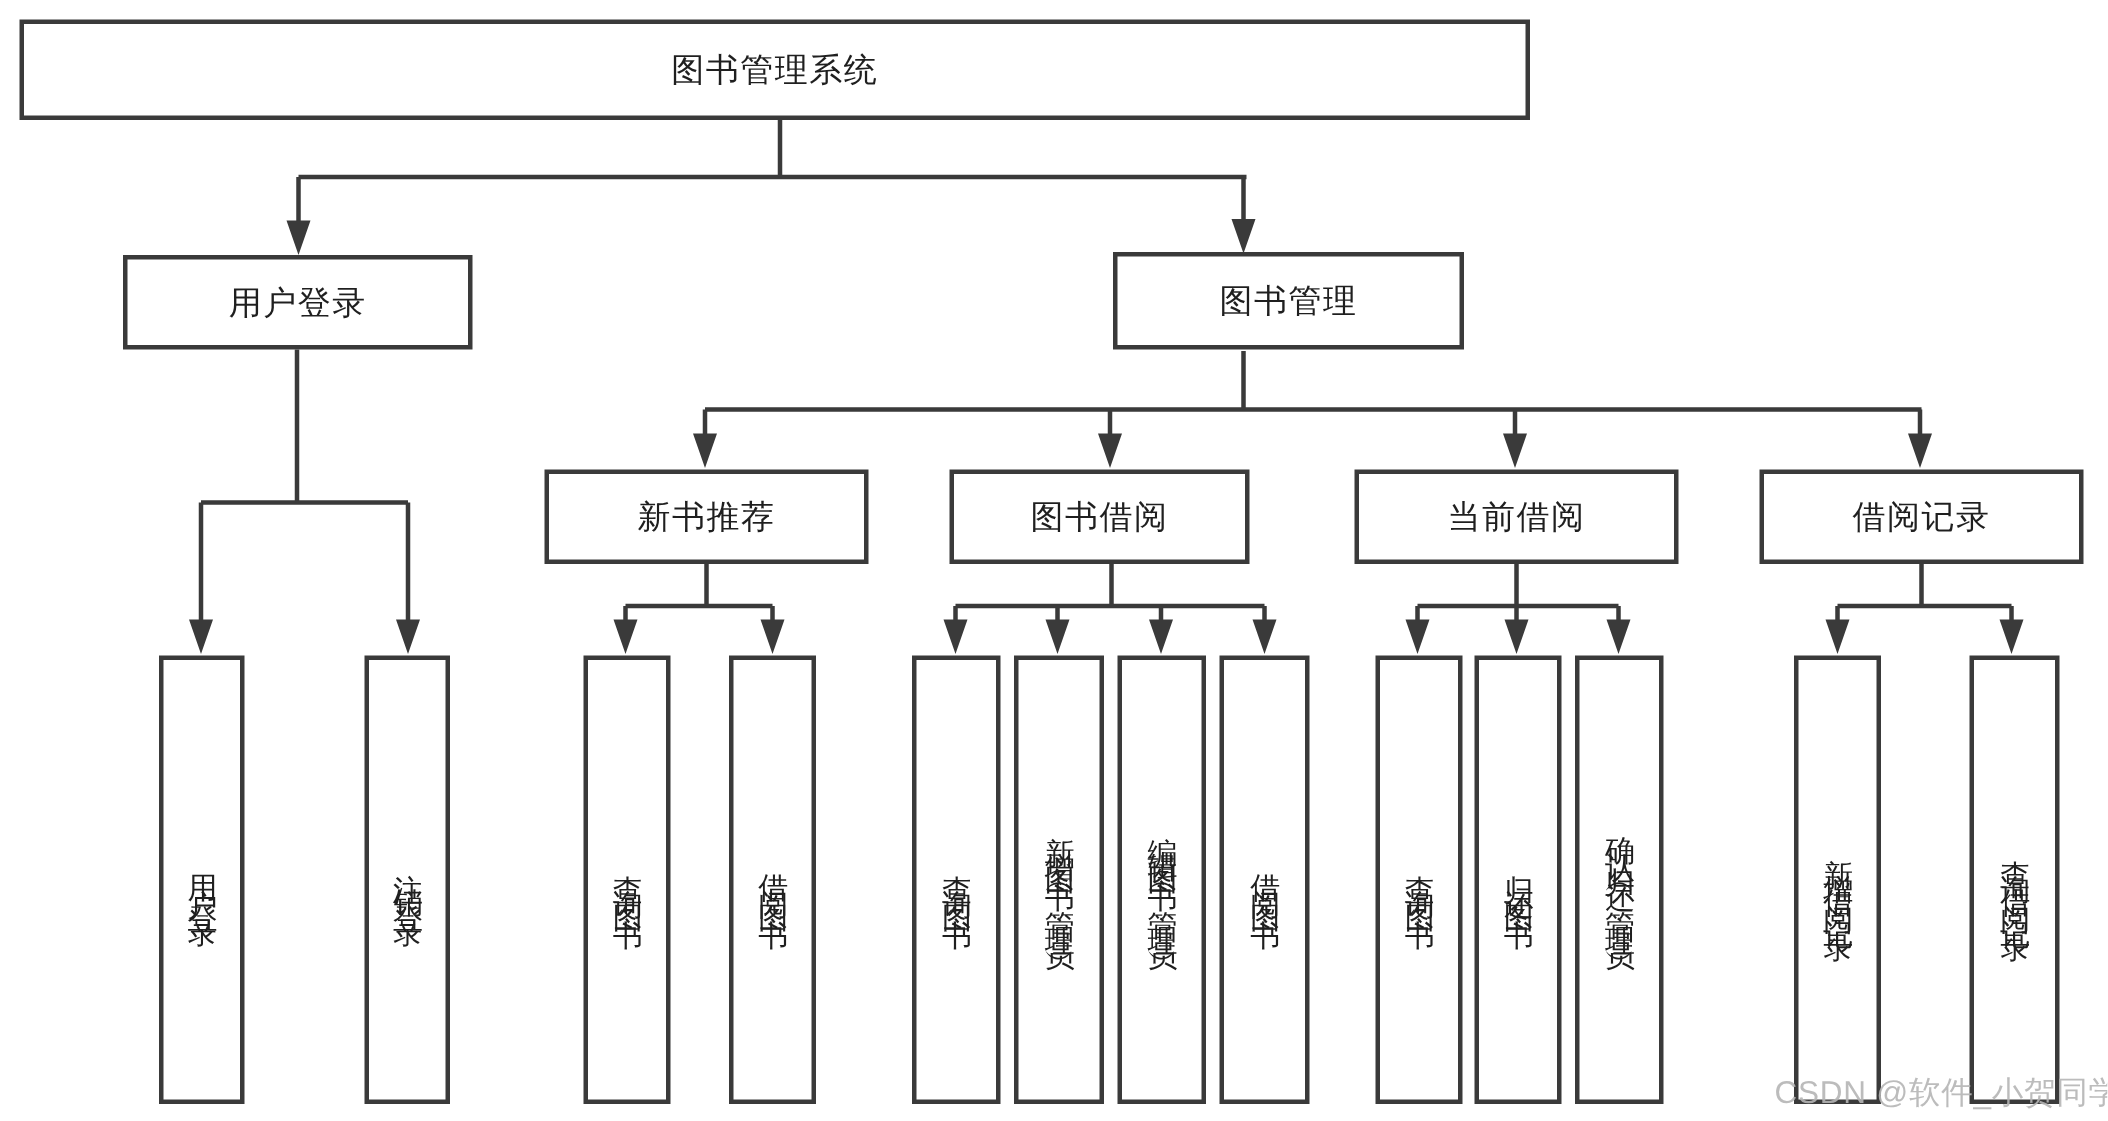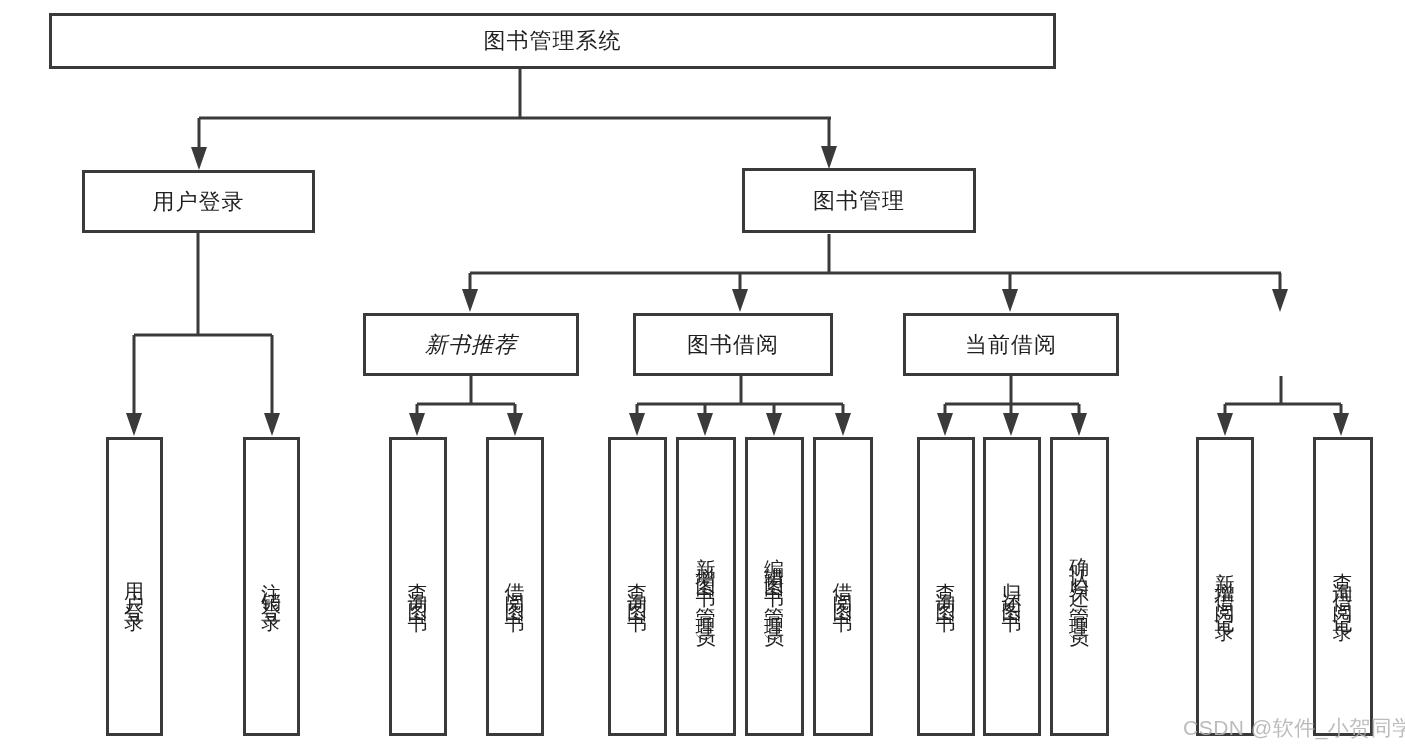--- a/index.html
+++ b/index.html
@@ -78,39 +78,42 @@
     <path d="M741 376 L741 405 M637 404 L843 404 M637 404 L637 415 M705 404 L705 415 M774 404 L774 415 M843 404 L843 415" stroke="#3a3a3a" stroke-width="3" fill="none"></path>
     <path d="M629 413 L645 413 L637 436 Z M697 413 L713 413 L705 436 Z M766 413 L782 413 L774 436 Z M835 413 L851 413 L843 436 Z" fill="#3a3a3a"></path>
 
     <path d="M1011 376 L1011 405 M945 404 L1079 404 M945 404 L945 415 M1011 404 L1011 415 M1079 404 L1079 415" stroke="#3a3a3a" stroke-width="3" fill="none"></path>
     <path d="M937 413 L953 413 L945 436 Z M1003 413 L1019 413 L1011 436 Z M1071 413 L1087 413 L1079 436 Z" fill="#3a3a3a"></path>
 
     <path d="M1281 376 L1281 405 M1225 404 L1341 404 M1225 404 L1225 415 M1341 404 L1341 415" stroke="#3a3a3a" stroke-width="3" fill="none"></path>
     <path d="M1217 413 L1233 413 L1225 436 Z M1333 413 L1349 413 L1341 436 Z" fill="#3a3a3a"></path>
   </svg>
 
-  <div class="box" style="left:13px; top:13px; width:1007px; height:56px;margin-left:36px;">
+  <div class="box" style="left:13px; top:13px; width:1007px; height:67px;">
     <span class="hlabel">图书管理系统</span>
   </div>
 
   <div class="box" style="left:82px; top:170px; width:233px; height:63px;">
     <span class="hlabel">用户登录</span>
   </div>
   <div class="box" style="left:713px; top:168px; width:234px; height:65px;margin-left:29px;">
     <span class="hlabel">图书管理</span>
   </div>
 
-  <div class="box" style="left:363px; top:313px; width:216px; height:63px;font-style:italic;">
+  <div class="box" style="left:363px; top:313px; width:216px; height:63px;">
     <span class="hlabel">新书推荐</span>
   </div>
   <div class="box" style="left:633px; top:313px; width:200px; height:63px;">
     <span class="hlabel">图书借阅</span>
   </div>
   <div class="box" style="left:903px; top:313px; width:216px; height:63px;">
     <span class="hlabel">当前借阅</span>
+  </div>
+  <div class="box" style="left:1173px; top:313px; width:216px; height:63px;">
+    <span class="hlabel">借阅记录</span>
   </div>
 
   <div class="box leaf" style="left:106px; top:437px; width:57px; height:299px;">
     <span>用户登录</span>
   </div>
   <div class="box leaf" style="left:243px; top:437px; width:57px; height:299px;">
     <span>注销登录</span>
   </div>
 
   <div class="box leaf" style="left:389px; top:437px; width:58px; height:299px;">

